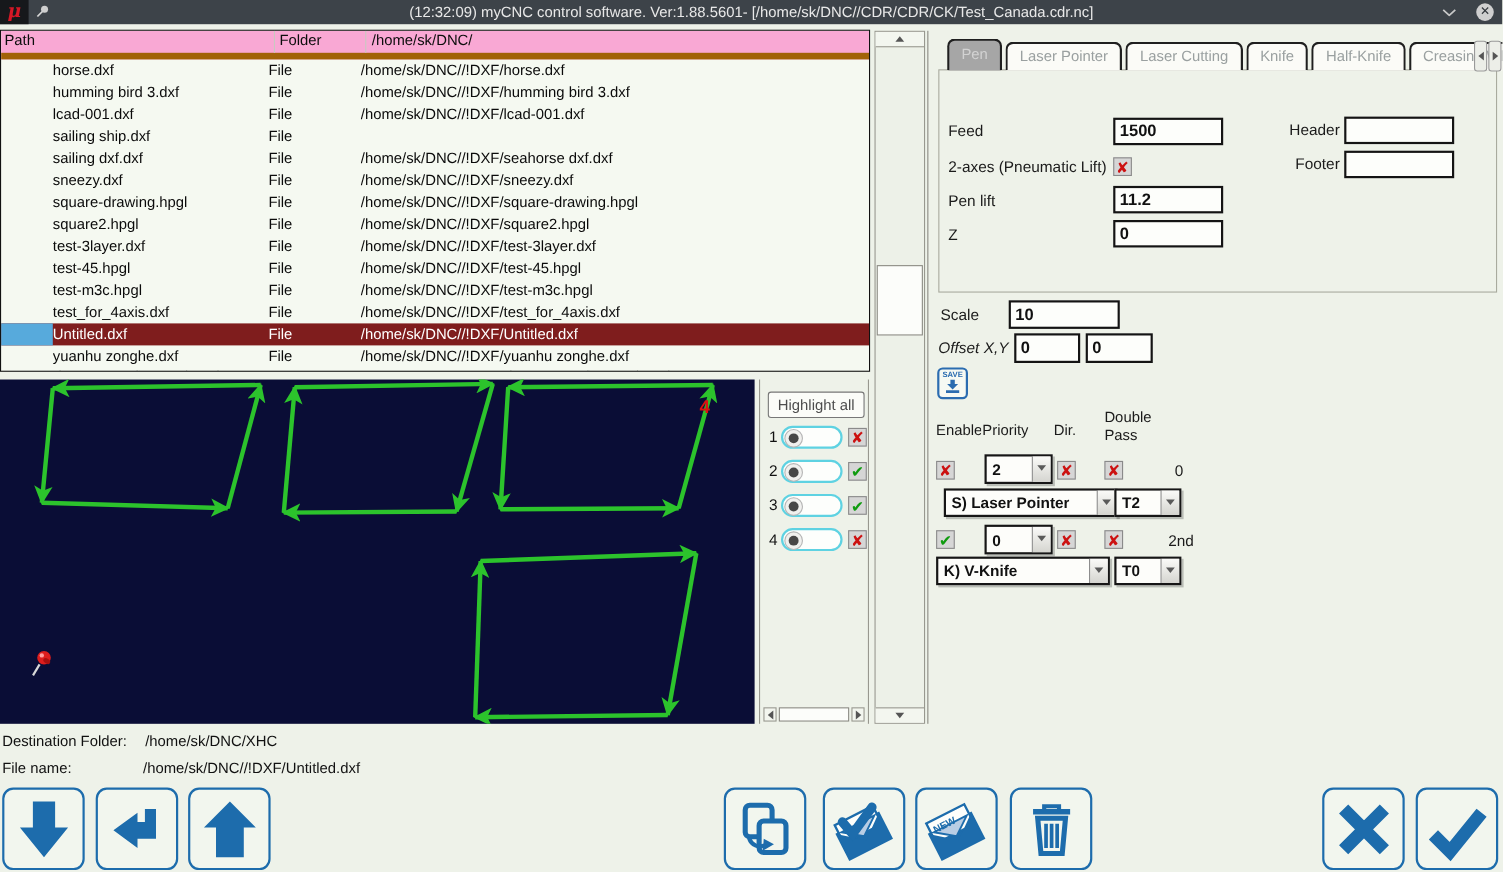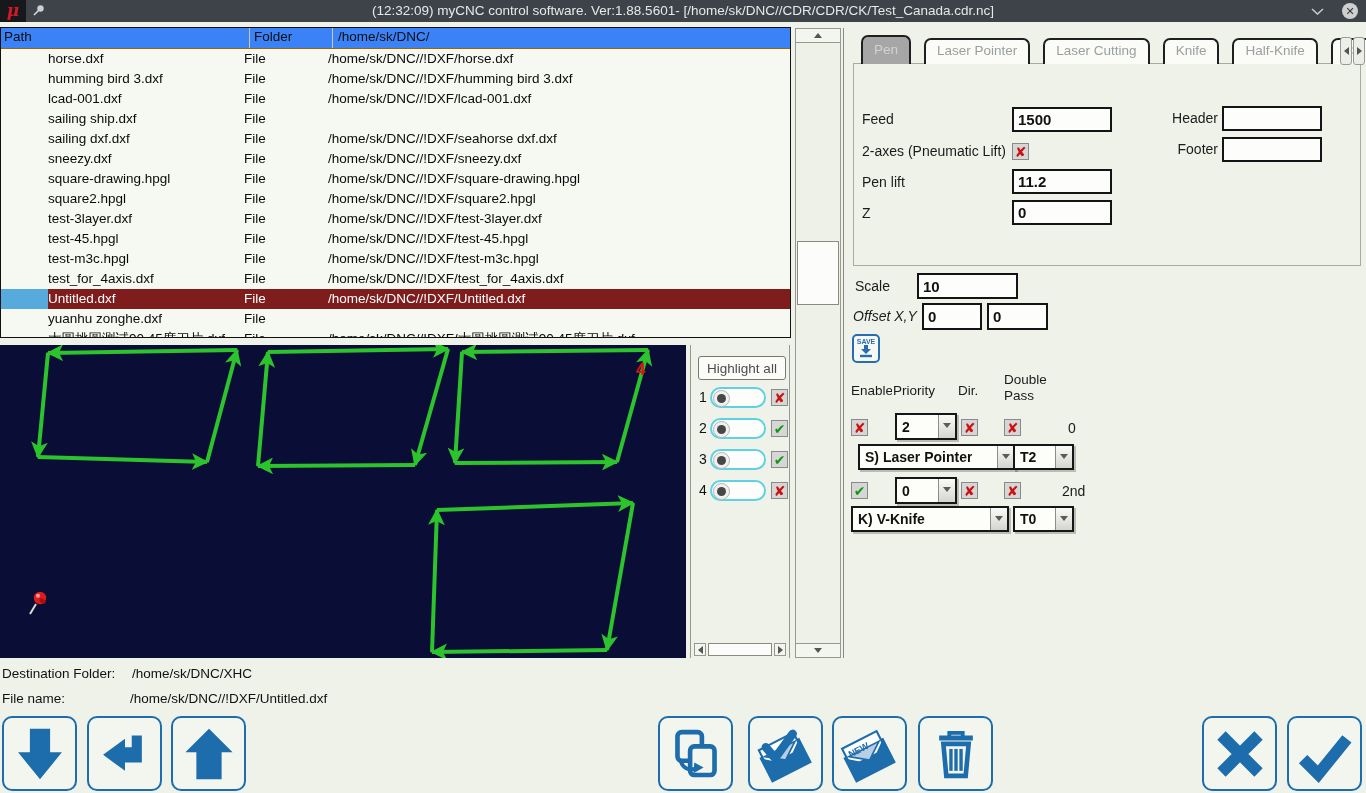--- a/index.html
+++ b/index.html
@@ -12,21 +12,21 @@
         font-family:"DejaVu Serif",serif;font-style:italic;font-weight:bold;font-size:17px;line-height:21px;text-align:center}
   .titlepin{position:absolute;left:31px;top:4px}
   .title{position:absolute;left:0;right:0;top:0;height:22px;line-height:22px;text-align:center;color:#e8e8e8;font-size:13.5px}
   .chev{position:absolute;right:42px;top:8px;cursor:pointer}
   .closebtn{position:absolute;right:8px;top:3px;width:16px;height:16px;border-radius:50%;background:#cfcfcf;
         color:#33383d;font-size:11px;font-weight:bold;text-align:center;line-height:16px;cursor:pointer}
 
   
   .ftable{position:absolute;left:0;top:27px;width:791px;height:311px;background:#f5f9f1;border:1px solid #111;
         box-sizing:border-box;overflow:hidden}
-  .fheader{position:relative;height:20px;background:#3b82f6;border-bottom:1px solid #a16207;font-size:13.5px;color:#0d0d0d}
+  .fheader{position:relative;height:20px;background:#f9a8d4;border-bottom:6px solid #a16207;font-size:13.5px;color:#0d0d0d}
   .h-path{position:absolute;left:3px;top:1px}
   .h-folder{position:absolute;left:253px;top:1px}
   .h-dir{position:absolute;left:337px;top:1px}
   .hsep1,.hsep2{position:absolute;top:0;width:1px;height:20px;background:#c9c9c0}
   .hsep1{left:248px}.hsep2{left:331px}
   .frow{display:flex;height:20px;line-height:20px;font-size:13.5px;color:#0b0b0b;white-space:nowrap;cursor:default}
   .c-ind{width:47px;flex:none}
   .c-name{width:196px;flex:none;overflow:hidden}
   .c-type{width:84px;flex:none}
   .c-path{flex:1;overflow:hidden}
@@ -70,21 +70,21 @@
 
   
   .chk{width:17px;height:17px;background:#d6d6d6;border:1px solid #8a8a8a;box-sizing:border-box;
         display:flex;align-items:center;justify-content:center;font-size:14px;font-weight:bold;line-height:1;cursor:pointer}
   .chk-x{color:#cc1111}
   .chk-v{color:#0f9b0f}
 
   
   .tabbar{position:absolute;left:861px;top:35px;height:29px;display:flex;align-items:flex-end;z-index:3}
   .tab{box-sizing:border-box;height:26px;line-height:21px;padding:0 11px;background:#fbfbf7;border:2px solid #1f1f1f;
-        border-bottom:none;border-radius:7px 7px 0 0;color:#9aa0a0;font-size:13.5px;margin-right:13px;white-space:nowrap;cursor:pointer}
+        border-bottom:none;border-radius:7px 7px 0 0;color:#9aa0a0;font-size:13.5px;margin-right:3px;white-space:nowrap;cursor:pointer}
   .tab.active{height:29px;line-height:25px;background:#a6a6a6;color:#d2d2d2}
   .tsb{position:absolute;top:37px;width:12px;height:28px;background:#eceee8;border:1px solid #999;border-radius:3px;
         box-sizing:border-box;display:flex;align-items:center;justify-content:center;cursor:pointer;z-index:3}
   .frame{position:absolute;left:853px;top:63px;width:506px;height:201px;border:1px solid #a9ab9e;z-index:1}
 
   .rp-label{position:absolute;font-size:14px;color:#1b1b1b;white-space:nowrap}
   .rp-label.it{font-style:italic;font-weight:normal}
   .inp{position:absolute;background:#fdfefb;border:2px solid #141414;font-weight:bold;font-size:15px;
         font-family:inherit;padding:0 4px;box-sizing:border-box;color:#111;outline:none}
   .hdr-small{font-size:13.5px;color:#1b1b1b;position:absolute;white-space:nowrap;overflow:hidden}
@@ -206,20 +206,21 @@
         <div class="frow sel">
           <span class="c-ind"></span>
           <span class="c-name">Untitled.dxf</span>
           <span class="c-type">File</span>
           <span class="c-path">/home/sk/DNC//!DXF/Untitled.dxf</span>
         </div>
         <div class="frow">
           <span class="c-ind"></span>
           <span class="c-name">yuanhu zonghe.dxf</span>
           <span class="c-type">File</span>
+          <span class="c-path">/home/sk/DNC//!DXF/yuanhu zonghe.dxf</span>
         </div>
         <div class="frow">
           <span class="c-ind"></span>
           <span class="c-name">大圆挑圆测试90 45度刀片 dxf</span>
           <span class="c-type">File</span>
           <span class="c-path">/home/sk/DNC//!DXF/大圆挑圆测试90 45度刀片 dxf</span>
         </div>
       </div>
   </div>
 

